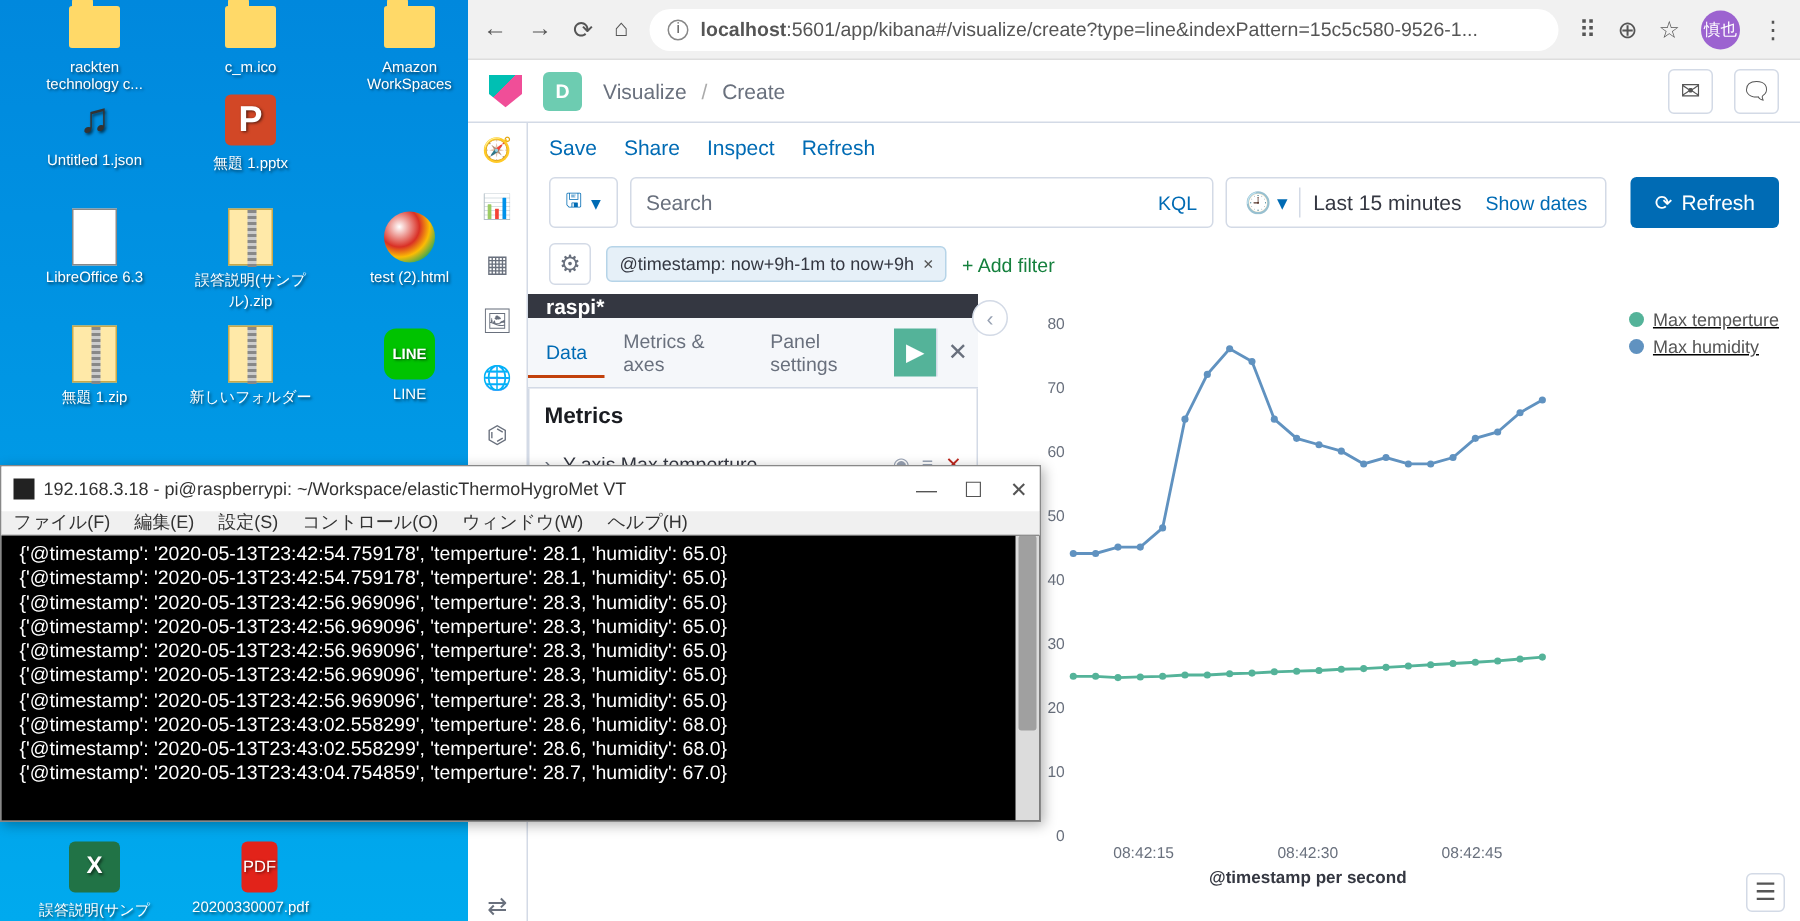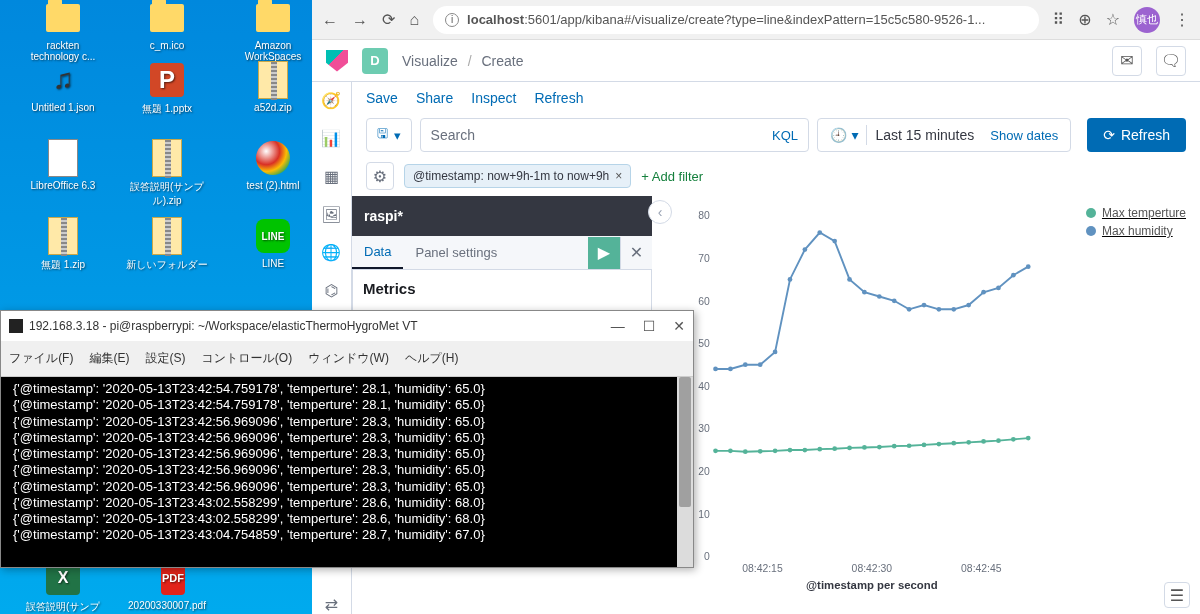--- a/index.html
+++ b/index.html
@@ -10,21 +10,21 @@
 .desktop-icon { position: absolute; width: 90px; text-align: center; color: #fff; font-size: 10px; text-shadow: 1px 1px 2px rgba(0,0,0,0.6); }
 .desktop-icon .ico { width: 36px; height: 36px; margin: 0 auto 4px; display: flex; align-items: center; justify-content: center; font-size: 24px; }
 .folder-ico { width: 34px; height: 28px; background: #ffd968; border-radius: 2px; position: relative; }
 .folder-ico::before { content: ''; position: absolute; top: -5px; left: 2px; width: 14px; height: 6px; background: #ffd968; border-radius: 2px 2px 0 0; }
 .zip-ico { width: 30px; height: 38px; background: #ffe9a8; border: 1px solid #c9a849; position: relative; }
 .zip-ico::after { content: ''; position: absolute; left: 12px; top: 0; width: 6px; height: 38px; background: repeating-linear-gradient(#888 0 2px, #ccc 2px 4px); }
 .html-ico { width: 34px; height: 34px; border-radius: 50%; background: radial-gradient(circle at 30% 30%, #fff, #d93025 40%, #fbbc04 60%, #34a853 80%, #4285f4); }
 .ppt-ico { width: 34px; height: 34px; background: #d24726; border-radius: 4px; color:#fff; display:flex; align-items:center; justify-content:center; font-weight:bold; }
 .doc-ico { width: 30px; height: 38px; background: #fff; border: 1px solid #888; position: relative; }
 .xls-ico { width: 34px; height: 34px; background: #217346; border-radius:4px; color:#fff; display:flex; align-items:center; justify-content:center; font-weight:bold; font-size:16px;}
-.pdf-ico { width: 34px; height: 34px; background: #e2231a; border-radius:4px; color:#fff; display:flex; align-items:center; justify-content:center; font-weight:bold; font-size:11px;margin-left:12px;}
+.pdf-ico { width: 34px; height: 34px; background: #e2231a; border-radius:4px; color:#fff; display:flex; align-items:center; justify-content:center; font-weight:normal; font-size:11px;margin-left:12px;}
 .line-ico { width: 34px; height: 34px; background: #00c300; border-radius: 8px; color:#fff; display:flex; align-items:center; justify-content:center; font-weight:bold; font-size:10px;}
 .music-ico { width:34px; height:34px; color:#333; font-size:28px; }
 
 
 .browser { position: absolute; left: 312px; top: 0; right: 0; height: 614px; background: #fff; display: flex; flex-direction: column; }
 .addr-bar { height: 40px; background: #f1f1f1; display: flex; align-items: center; padding: 0 10px; gap: 14px; border-bottom: 1px solid #ddd; }
 .addr-bar .nav-ico { color: #555; font-size: 16px; cursor: pointer; }
 .url-box { flex: 1; background: #fff; border-radius: 15px; height: 28px; display: flex; align-items: center; padding: 0 12px; color: #555; font-size: 13px; overflow:hidden; white-space:nowrap; }
 .url-box .info { margin-right: 8px; border:1px solid #888; border-radius:50%; width:14px; height:14px; display:inline-flex; align-items:center; justify-content:center; font-size:10px;}
 .addr-right { display:flex; gap:14px; align-items:center; color:#555; }
@@ -57,24 +57,24 @@
 .refresh-btn { background:#006bb4; color:#fff; height:34px; padding:0 16px; border-radius:4px; display:flex; align-items:center; font-size:14px; gap:6px; cursor:pointer; margin-left:8px;}
 
 .filter-row { display:flex; align-items:center; gap:10px; padding:6px 14px; }
 .filter-toggle { width:28px; height:28px; border:1px solid #d3dae6; border-radius:4px; display:flex; align-items:center; justify-content:center; color:#69707d; cursor:pointer;}
 .filter-pill { background:#e6f0f8; border:1px solid #b6d4e8; border-radius:4px; padding:4px 8px; font-size:12px; color:#343741; display:flex; align-items:center; gap:6px;}
 .filter-pill .x { cursor:pointer; color:#555; }
 .add-filter { color:#15803d; font-size:13px; cursor:pointer; }
 
 .viz-area { flex:1; display:flex; overflow:hidden; position:relative; }
 .left-panel { width:300px; display:flex; flex-direction:column; }
-.panel-title { background:#343741; color:#fff; padding:12px 12px; font-size:14px; font-weight:bold; }
+.panel-title { background:#343741; color:#fff; padding:0 12px; font-size:14px; font-weight:bold; }
 .tabs { display:flex; border-bottom:1px solid #d3dae6; align-items:center; background:#f5f7fa;}
 .tab { padding:8px 12px; font-size:13px; color:#69707d; cursor:pointer; }
-.tab.active { color:#006bb4; border-bottom:2px solid #0f172a; }
+.tab.active { color:#006bb4; border-bottom:2px solid #c2410c; }
 .play-btn { margin-left:auto; background:#54b399; color:#fff; width:32px; height:32px; display:flex; align-items:center; justify-content:center; cursor:pointer;}
 .close-tab { width:32px; height:32px; display:flex; align-items:center; justify-content:center; color:#69707d; cursor:pointer; border-left:1px solid #d3dae6;}
 .panel-body { border:1px solid #d3dae6; border-top:none; padding:10px; }
 .metrics-h { font-weight:bold; font-size:15px; margin-bottom:10px; color:#1a1c21;}
 .metric-row { display:flex; align-items:center; padding:6px 0; font-size:13px; color:#343741; }
 .metric-row .chev { margin-right:8px; color:#69707d; }
 .metric-row .acts { margin-left:auto; display:flex; gap:8px; color:#98a2b3; }
 .metric-row .acts .del { color:#bd271e; }
 
 .chart-panel { flex:1; position:relative; padding:10px 10px 10px 6px; }
@@ -85,21 +85,21 @@
 svg.chart { width:100%; height:100%; }
 
 .expand-btn { position:absolute; bottom:6px; right:10px; width:26px; height:26px; border:1px solid #d3dae6; background:#fff; border-radius:4px; display:flex; align-items:center; justify-content:center; color:#555; cursor:pointer;}
 
 
 .terminal { position:absolute; left:0; top:310px; width:694px; background:#f0f0f0; border:1px solid #888; box-shadow:2px 2px 8px rgba(0,0,0,.3); }
 .term-title { height:30px; display:flex; align-items:center; padding:11px 8px; font-size:12px; color:#333; background:#fff; }
 .term-title .t-ico { width:14px; height:14px; background:#222; margin-right:6px; }
 .term-ctrls { margin-left:auto; display:flex; gap:18px; color:#555; font-size:14px;}
 .term-ctrls span { cursor:pointer; font-family: Arial; }
-.term-menu { height:36px; display:flex; align-items:center; gap:16px; padding:0 8px; font-size:12px; color:#333; background:#f0f0f0; border-bottom:1px solid #ccc;}
+.term-menu { height:16px; display:flex; align-items:center; gap:16px; padding:0 8px; font-size:12px; color:#333; background:#f0f0f0; border-bottom:1px solid #ccc;}
 .term-body { background:#000; color:#fff; font-family: "Consolas","Courier New",monospace; font-size:13px; padding:4px 12px; line-height:1.25; height:190px; overflow:hidden; position:relative; white-space:pre; }
 .term-scroll { position:absolute; right:0; top:0; width:16px; height:100%; background:#dcdcdc; }
 .term-scroll .thumb { position:absolute; left:2px; right:2px; top:0; height:130px; background:#a0a0a0; border-radius:2px;}
 </style>
 </head>
 <body>
 
 <div class="desktop" id="desktop">
     <div class="desktop-icon" style="left: 18px; top: 0px;">
       <div class="ico">
@@ -125,26 +125,20 @@
       <div class="ico">
         <div class="music-ico">♫</div>
       </div>
       <div style="white-space:pre-line">Untitled 1.json</div>
     </div>
     <div class="desktop-icon" style="left: 122px; top: 62px;">
       <div class="ico">
         <div class="ppt-ico">P</div>
       </div>
       <div style="white-space:pre-line">無題 1.pptx</div>
-    </div>
-    <div class="desktop-icon" style="left: 228px; top: 62px;">
-      <div class="ico">
-        <div class="zip-ico"></div>
-      </div>
-      <div style="white-space:pre-line">a52d.zip</div>
     </div>
     <div class="desktop-icon" style="left: 18px; top: 140px;">
       <div class="ico">
         <div class="doc-ico"></div>
       </div>
       <div style="white-space:pre-line">LibreOffice 6.3</div>
     </div>
     <div class="desktop-icon" style="left: 122px; top: 140px;">
       <div class="ico">
         <div class="zip-ico"></div>
@@ -267,20 +261,21 @@
           <span class="x">×</span>
         </div>
         <span class="add-filter">+ Add filter</span>
       </div>
 
       <div class="viz-area">
         <div class="left-panel">
           <div class="panel-title">raspi*</div>
           <div class="tabs">
             <div class="tab active">Data</div>
+            <div class="tab">Metrics &amp; axes</div>
             <div class="tab">Panel settings</div>
             <div class="play-btn">▶</div>
             <div class="close-tab">✕</div>
           </div>
           <div class="panel-body">
             <div class="metrics-h">Metrics</div>
             <div class="metric-row">
               <span class="chev">›</span>
               <span>Y-axis Max temperture</span>
               <span class="acts">

